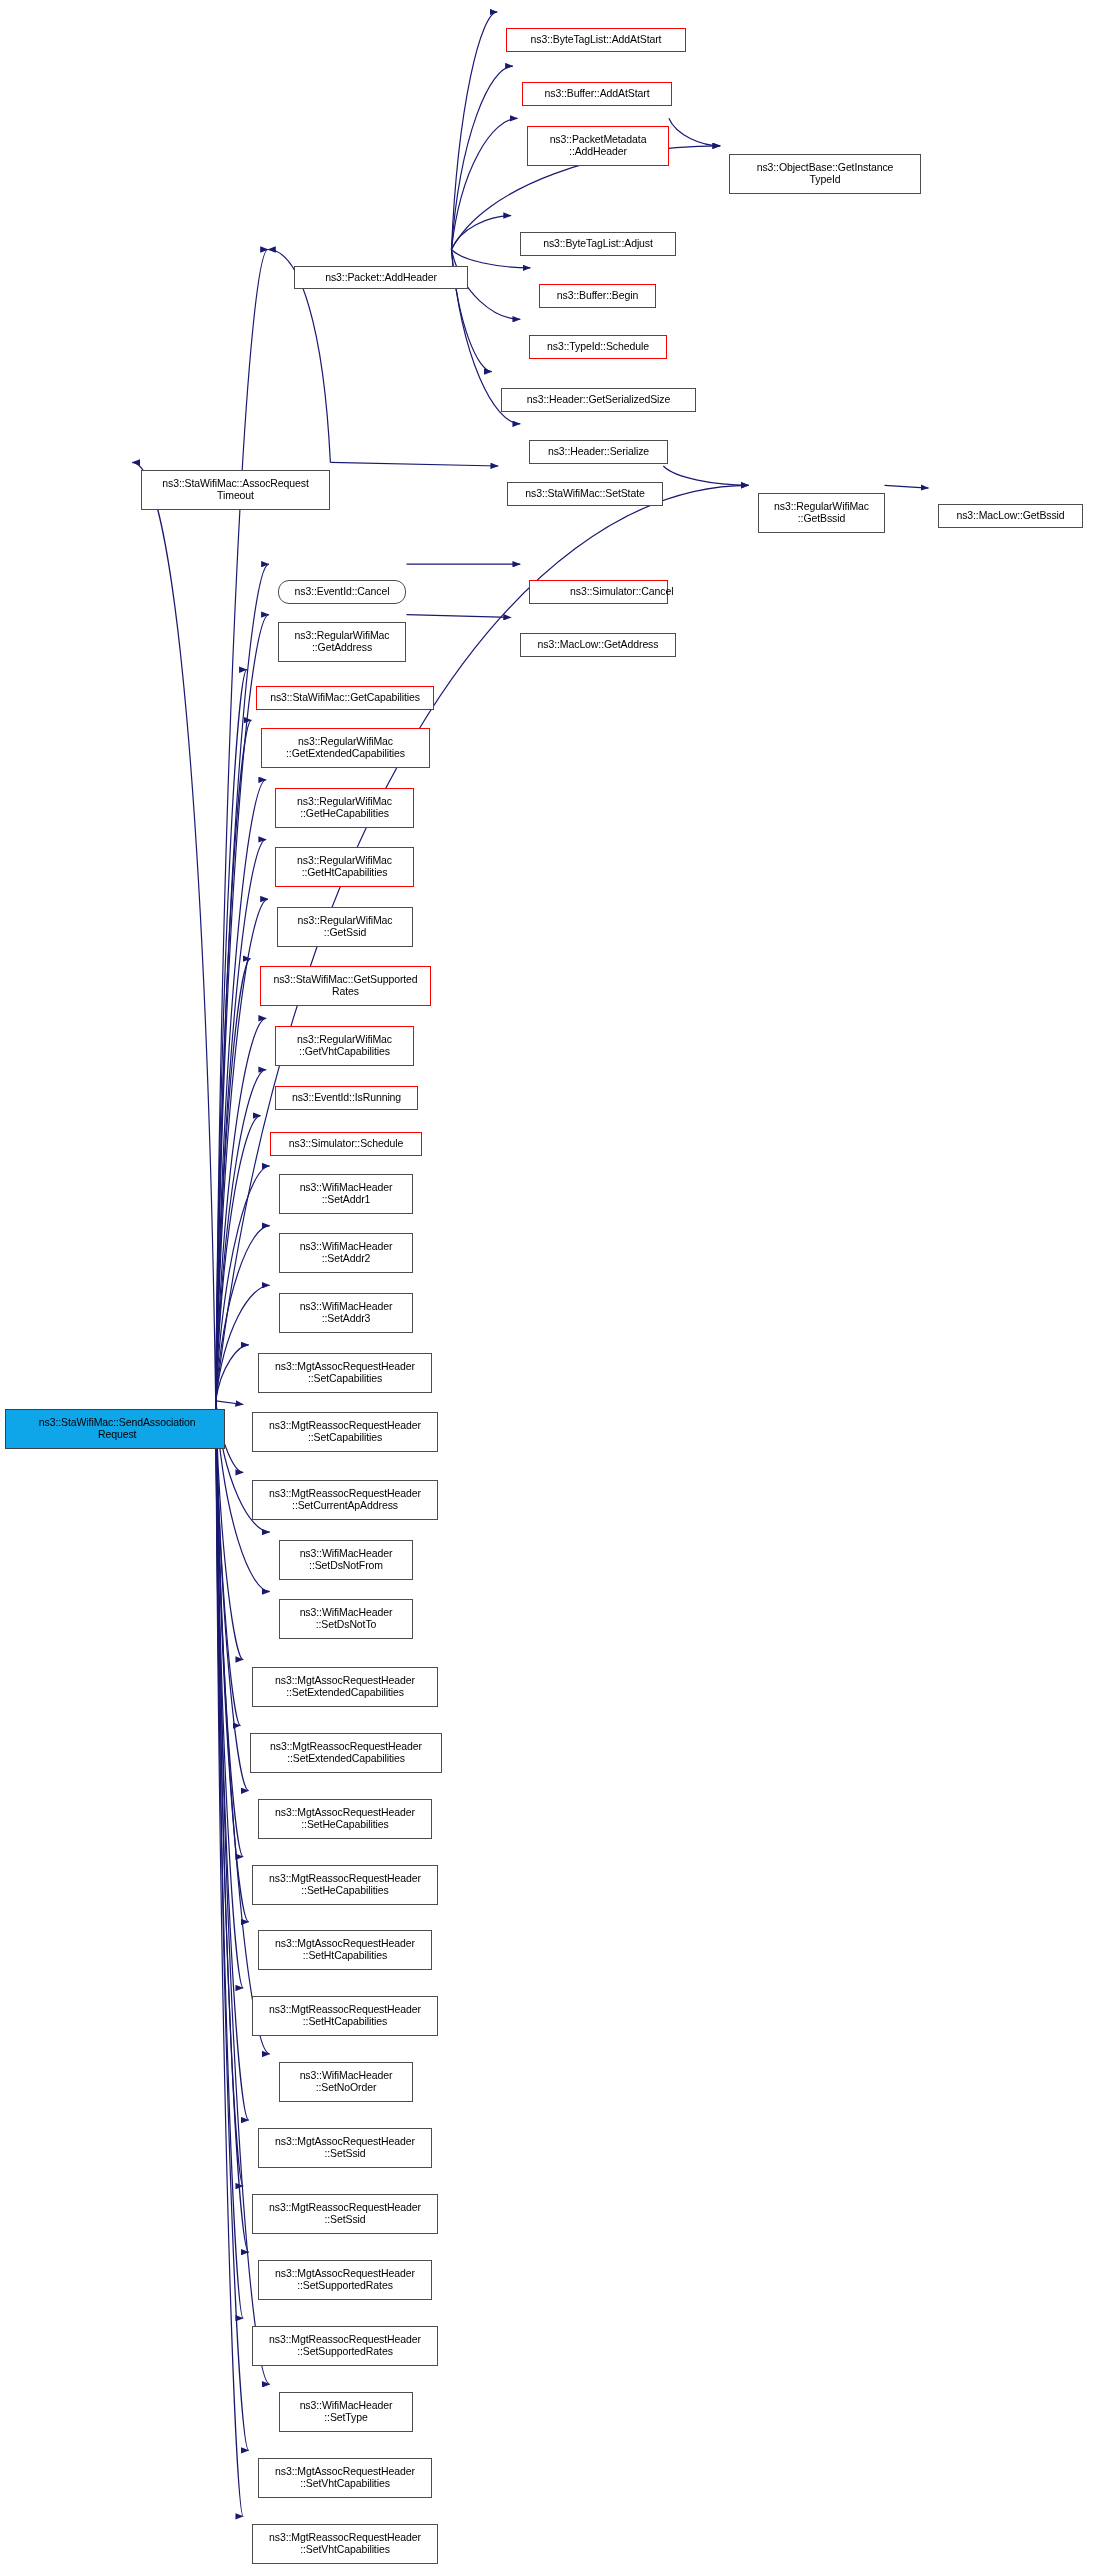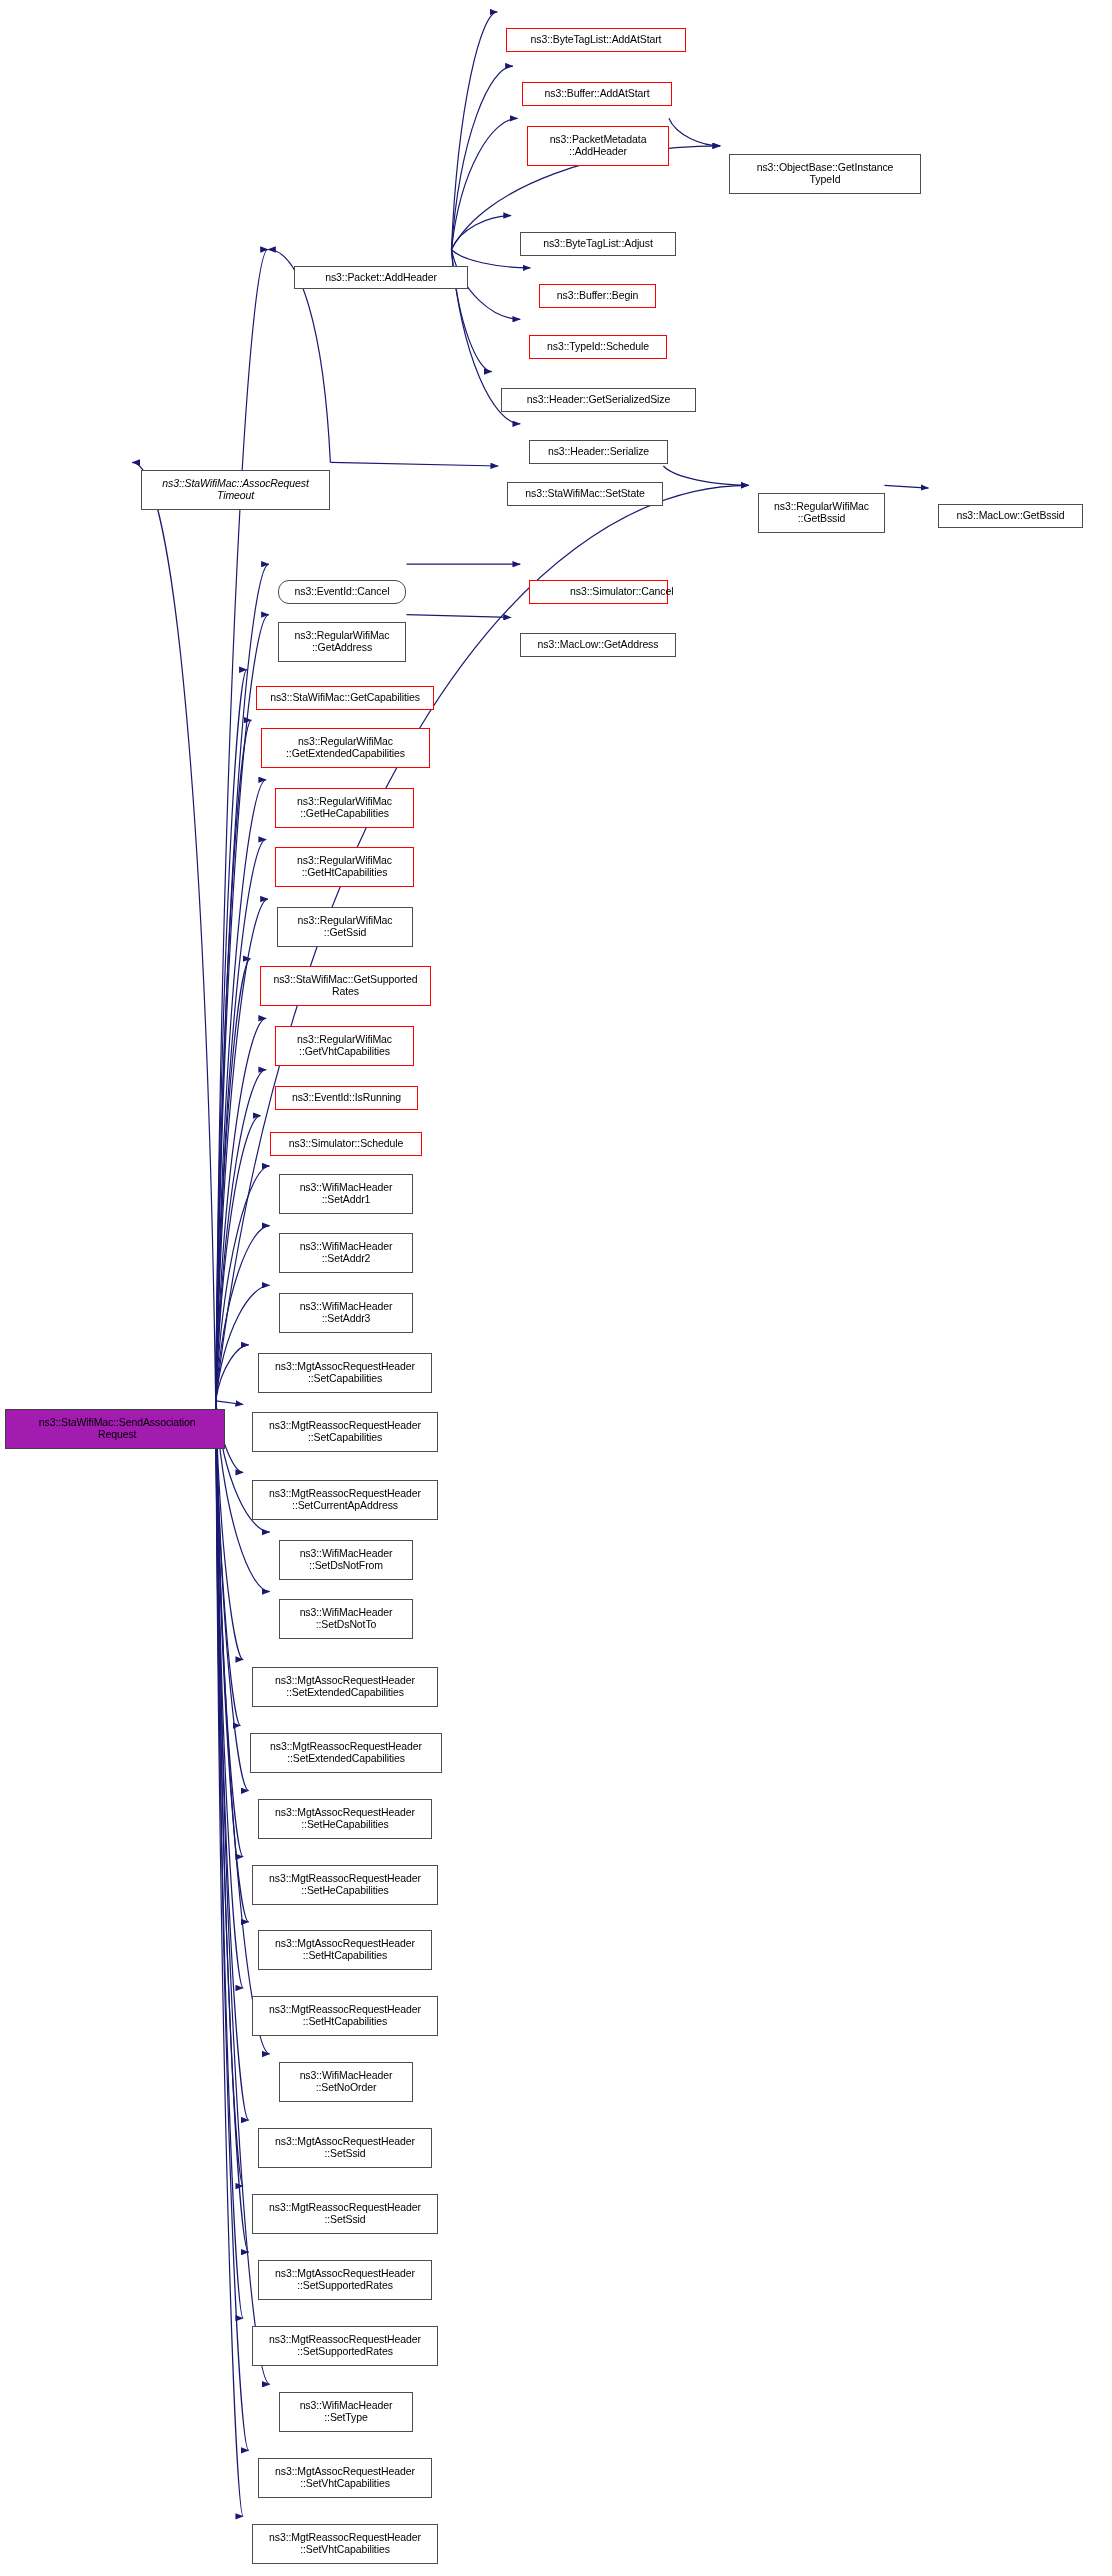--- a/index.html
+++ b/index.html
@@ -3,21 +3,21 @@
 <meta charset="utf-8">
 <style>
   html,body{margin:0;padding:0;background:#ffffff;}
   body{font-family:"Liberation Sans","DejaVu Sans",sans-serif;}
   #canvas{position:relative;width:1113px;height:2576px;background:#fff;overflow:hidden;}
   #edges{position:absolute;left:0;top:0;width:1113px;height:2576px;pointer-events:none;}
   .node{position:absolute;box-sizing:border-box;display:flex;align-items:center;justify-content:center;
         text-align:center;line-height:1.12;background:#ffffff;border:0.9px solid #4d4d4d;
         font-size:10.5px;color:#000;padding:0.9px 2.8px;white-space:pre-line;letter-spacing:-0.1px;margin-top:28px;}
   .node.red{border:0.9px solid #ff0000;}
-  .node.root{background:#a21caf;border:0.9px solid #404040;padding-left:8px;}
+  .node.root{background:#0ea5e9;border:0.9px solid #404040;padding-left:8px;}
   .node span{display:block;width:100%;}
 </style>
 </head>
 <body>
 
 <div id="canvas">
   <svg id="edges" viewBox="0 0 1213 2808" xmlns="http://www.w3.org/2000/svg">
       <defs>
         <marker id="arw" markerWidth="9" markerHeight="7" refX="8.5" refY="3.5" orient="auto" markerUnits="userSpaceOnUse">
           <path d="M0,0 L9,3.5 L0,7 z" fill="#191970"></path>
@@ -83,21 +83,21 @@
     <div class="node red" style="left: 522px; top: 54px; width: 150px; height: 24px;"><span>ns3::Buffer::AddAtStart</span></div>
     <div class="node red" style="left: 527px; top: 98px; width: 142px; height: 40px; text-align: center;"><span>ns3::PacketMetadata
 ::AddHeader</span></div>
     <div class="node" style="left: 729px; top: 126px; width: 192px; height: 40px;"><span>ns3::ObjectBase::GetInstance
 TypeId</span></div>
     <div class="node" style="left: 520px; top: 204px; width: 156px; height: 24px;"><span>ns3::ByteTagList::Adjust</span></div>
     <div class="node red" style="left: 539px; top: 256px; width: 117px; height: 24px;"><span>ns3::Buffer::Begin</span></div>
     <div class="node red" style="left: 529px; top: 307px; width: 138px; height: 24px;"><span>ns3::TypeId::Schedule</span></div>
     <div class="node" style="left: 501px; top: 360px; width: 195px; height: 24px;"><span>ns3::Header::GetSerializedSize</span></div>
     <div class="node" style="left: 529px; top: 412px; width: 139px; height: 24px;"><span>ns3::Header::Serialize</span></div>
-    <div class="node" style="left: 141px; top: 442px; width: 189px; height: 40px; font-style: italic;"><span>ns3::StaWifiMac::AssocRequest
+    <div class="node" style="left: 141px; top: 442px; width: 189px; height: 40px;"><span>ns3::StaWifiMac::AssocRequest
 Timeout</span></div>
     <div class="node" style="left: 507px; top: 454px; width: 156px; height: 24px;"><span>ns3::StaWifiMac::SetState</span></div>
     <div class="node" style="left: 758px; top: 465px; width: 127px; height: 40px;"><span>ns3::RegularWifiMac
 ::GetBssid</span></div>
     <div class="node" style="left: 938px; top: 476px; width: 145px; height: 24px;"><span>ns3::MacLow::GetBssid</span></div>
     <div class="node" style="left: 278px; top: 552px; width: 128px; height: 24px; border-radius: 11px;"><span>ns3::EventId::Cancel</span></div>
     <div class="node red" style="left: 529px; top: 552px; width: 139px; height: 24px; padding-left: 40px;"><span>ns3::Simulator::Cancel</span></div>
     <div class="node" style="left: 278px; top: 594px; width: 128px; height: 40px;"><span>ns3::RegularWifiMac
 ::GetAddress</span></div>
     <div class="node" style="left: 520px; top: 605px; width: 156px; height: 24px;"><span>ns3::MacLow::GetAddress</span></div>

